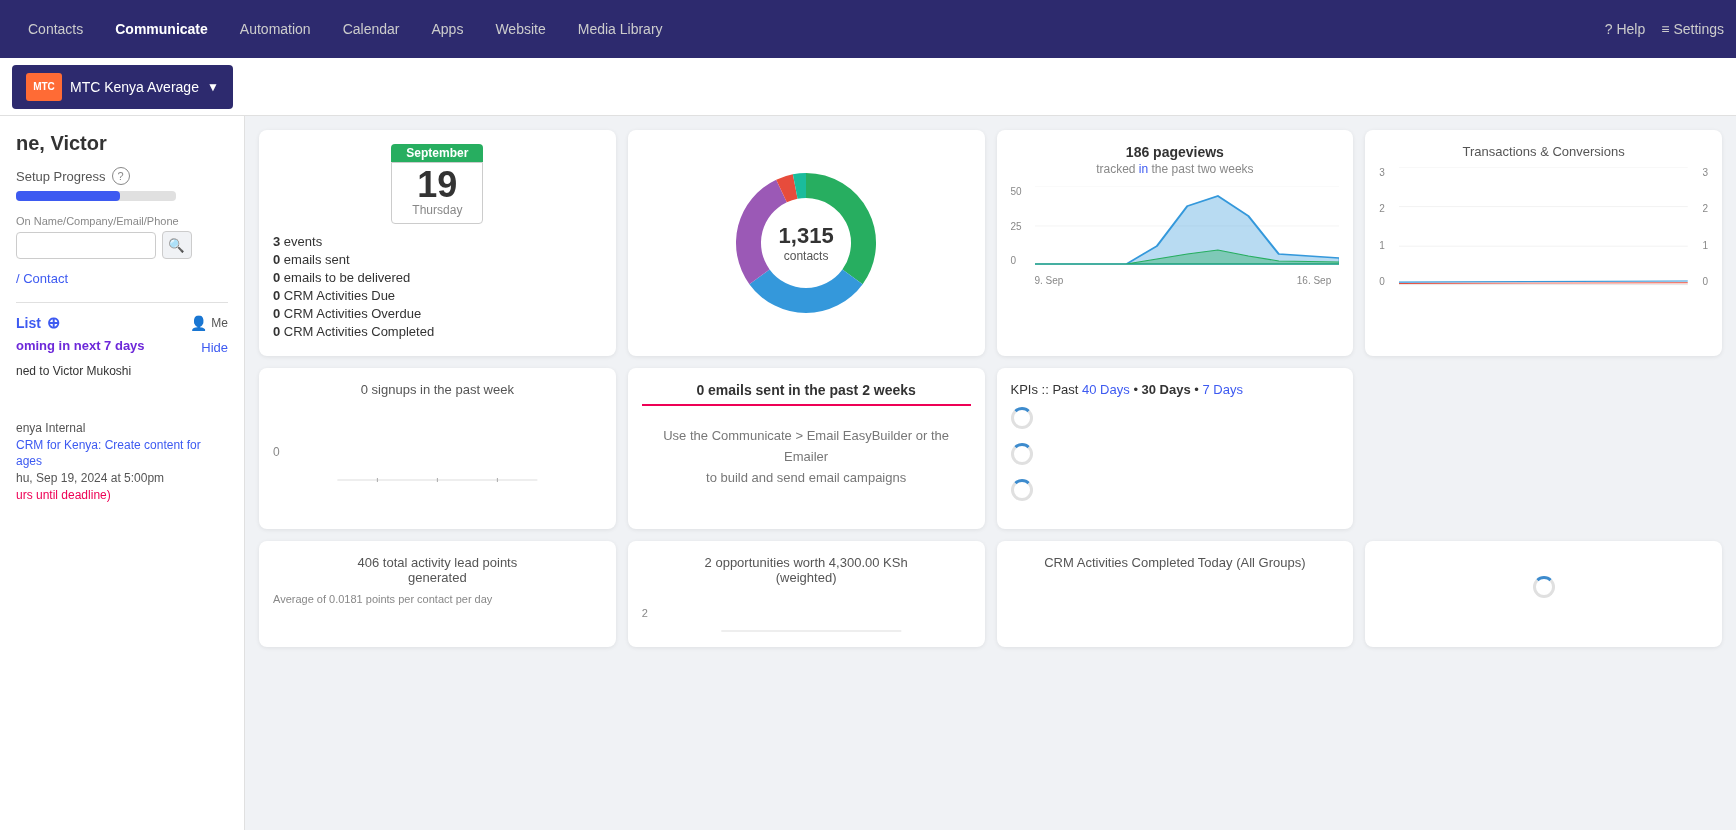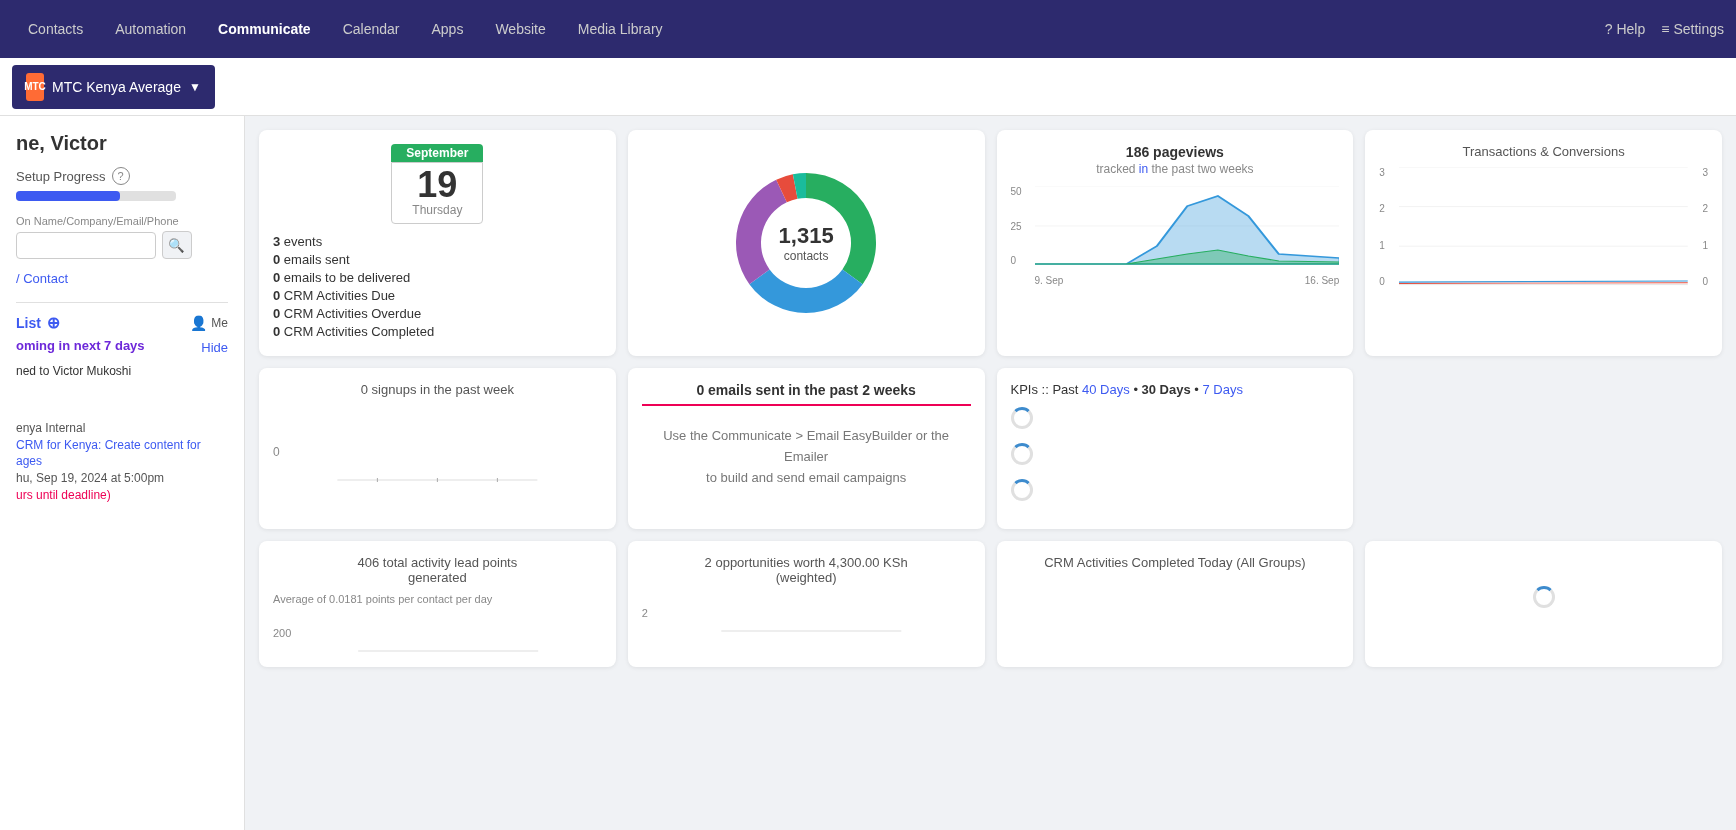--- a/index.html
+++ b/index.html
@@ -55,21 +55,21 @@
       align-items: center;
       gap: 8px;
       background: #2d2a6e;
       color: #fff;
       padding: 8px 14px;
       border-radius: 4px;
       cursor: pointer;
       font-size: 14px;
     }
     .org-icon {
-      width: 18px; height: 28px;
+      width: 36px; height: 28px;
       background: #ff6b35;
       border-radius: 3px;
       display: flex; align-items: center; justify-content: center;
       font-size: 10px; color: #fff; font-weight: bold;
     }
 
     
     .main-layout {
       display: flex;
       height: calc(100vh - 116px);
@@ -322,21 +322,21 @@
       position: absolute;
       left: 0; top: 0; bottom: 20px;
       display: flex;
       flex-direction: column;
       justify-content: space-between;
       font-size: 10px;
       color: #888;
     }
     .chart-labels-x {
       position: absolute;
-      bottom: 0; left: 24px; right: 0;
+      bottom: 0; left: 24px; right: 8px;
       display: flex;
       justify-content: space-between;
       font-size: 10px;
       color: #888;
     }
 
     
     .transactions-card {
       grid-column: 4;
       grid-row: 1;
@@ -464,25 +464,25 @@
       color: #888;
     }
   </style>
 </head>
 <body>
 
 <nav class="top-nav">
   <div class="nav-item">
     <span>Contacts</span>
   </div>
+  <div class="nav-item active">
+    <span>Communicate</span>
+  </div>
   <div class="nav-item">
     <span>Automation</span>
-  </div>
-  <div class="nav-item active">
-    <span>Communicate</span>
   </div>
   <div class="nav-item">
     <span>Calendar</span>
   </div>
   <div class="nav-item">
     <span>Apps</span>
   </div>
   <div class="nav-item">
     <span>Website</span>
   </div>
@@ -701,26 +701,20 @@
     </div>
 
     <div style="grid-column:4; grid-row:2;"></div>
 
     <div class="card activity-card">
       <div class="card-title">
         <span>406 total activity lead points</span><br>
         <span>generated</span>
       </div>
       <div style="font-size:11px; color:#888; margin-bottom:8px;">Average of 0.0181 points per contact per day</div>
-      <div style="display:flex; align-items:center; gap:4px;">
-        <span style="font-size:11px; color:#888;">200</span>
-        <svg width="100%" height="40" viewBox="0 0 180 40">
-          <line x1="0" y1="38" x2="180" y2="38" stroke="#ddd" stroke-width="1"></line>
-        </svg>
-      </div>
     </div>
 
     <div class="card opportunities-card">
       <div class="card-title">
         <span>2 opportunities worth 4,300.00 KSh</span><br>
         <span>(weighted)</span>
       </div>
       <div style="display:flex; align-items:center; gap:4px;">
         <span style="font-size:11px; color:#888;">2</span>
         <svg width="100%" height="40" viewBox="0 0 180 40">

